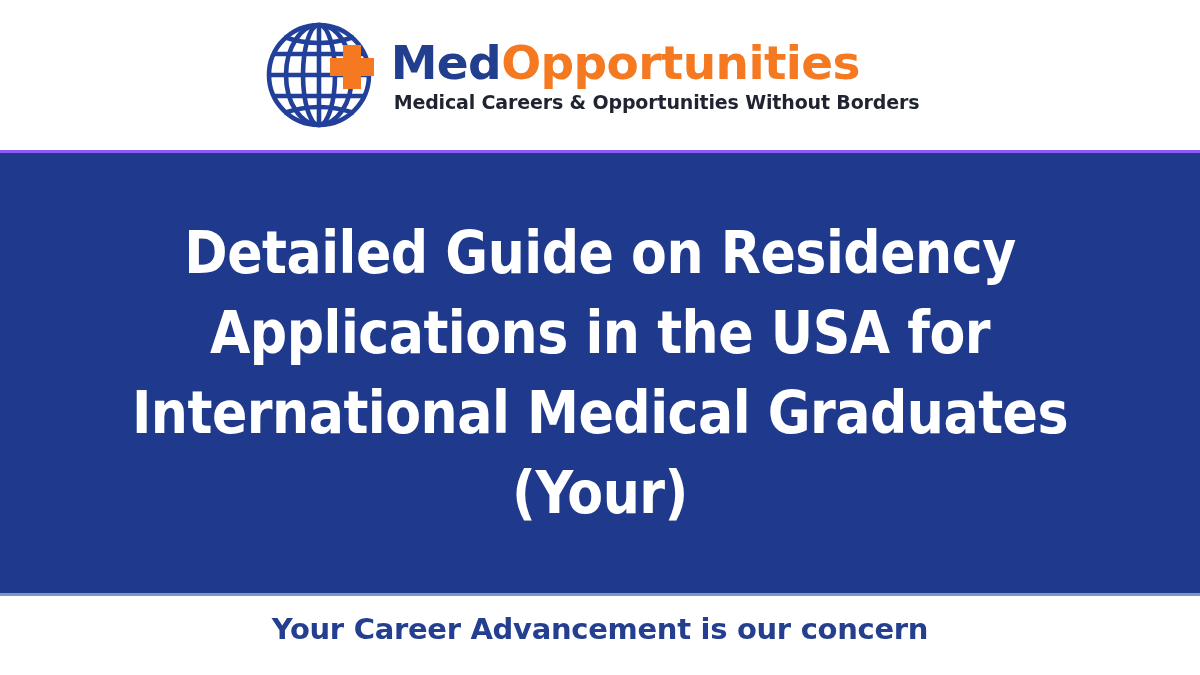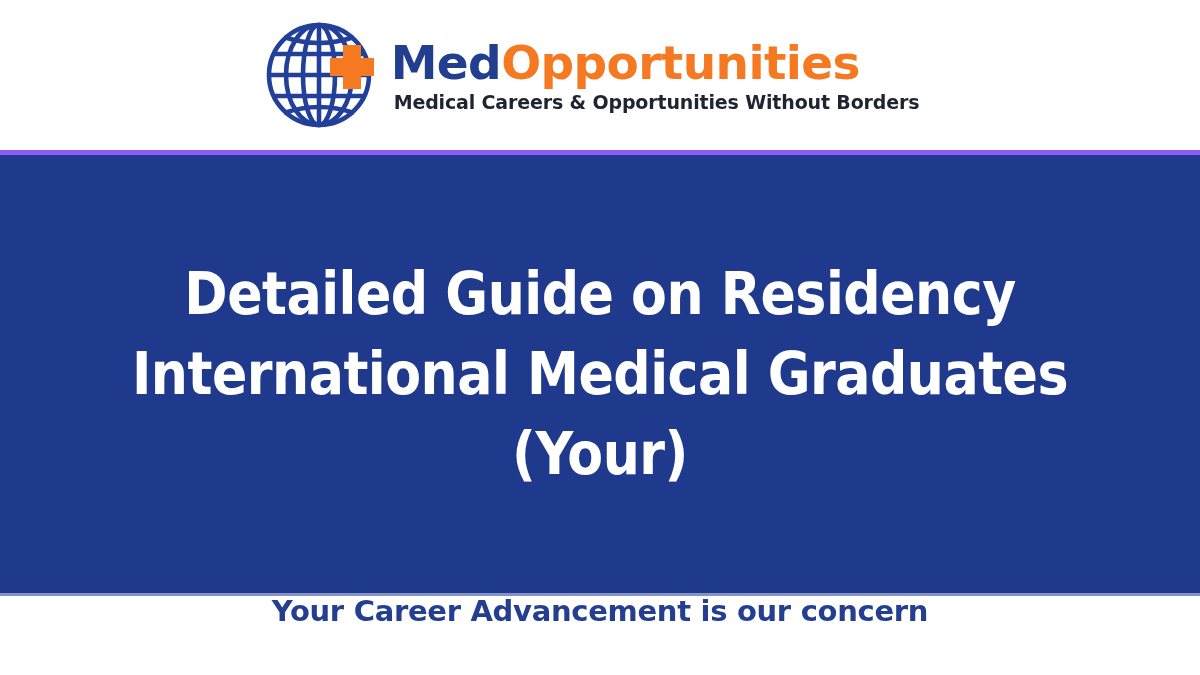--- a/index.html
+++ b/index.html
@@ -80,21 +80,21 @@
     color: #1F2430;
     white-space: nowrap;
     margin: 4px 0 0 3px;
   }
 
   
   .band {
     flex: 0 0 446px;
     height: 446px;
     background: #1F3A8C;
-    border-top: 5px solid #8b5cf6;
+    border-top: 3px solid #8b5cf6;
     border-bottom: 3px solid #8393C6;
     box-sizing: border-box;
     display: flex;
     align-items: center;
     justify-content: center;
   }
 
   .title {
     width: 960px;
     text-align: center;
@@ -109,20 +109,21 @@
   }
   .title .tline { display: block; }
 
   
   .footer {
     flex: 1 1 auto;
     background: #ffffff;
     display: flex;
     align-items: flex-start;
     justify-content: center;
+    padding-top: 18px;
     box-sizing: border-box;
   }
 
   .footer-text {
     font-family: "DejaVu Sans", sans-serif;
     font-weight: 700;
     font-size: 29px;
     line-height: 1.1;
     letter-spacing: -0.3px;
     color: #243F8F;
@@ -163,20 +164,21 @@
         <div class="wordmark"><span class="wm-med">Med</span><span class="wm-opp">Opportunities</span></div>
         <div class="tagline">Medical Careers &amp; Opportunities Without Borders</div>
       </div>
 
     </div>
   </div>
 
   <div class="band">
     <h1 class="title">
       <span class="tline">Detailed Guide on Residency</span>
+      <span class="tline">Applications in the USA for</span>
       <span class="tline">International Medical Graduates</span>
       <span class="tline">(Your)</span>
     </h1>
   </div>
 
   <div class="footer">
     <div class="footer-text">Your Career Advancement is our concern</div>
   </div>
 
 </div>

